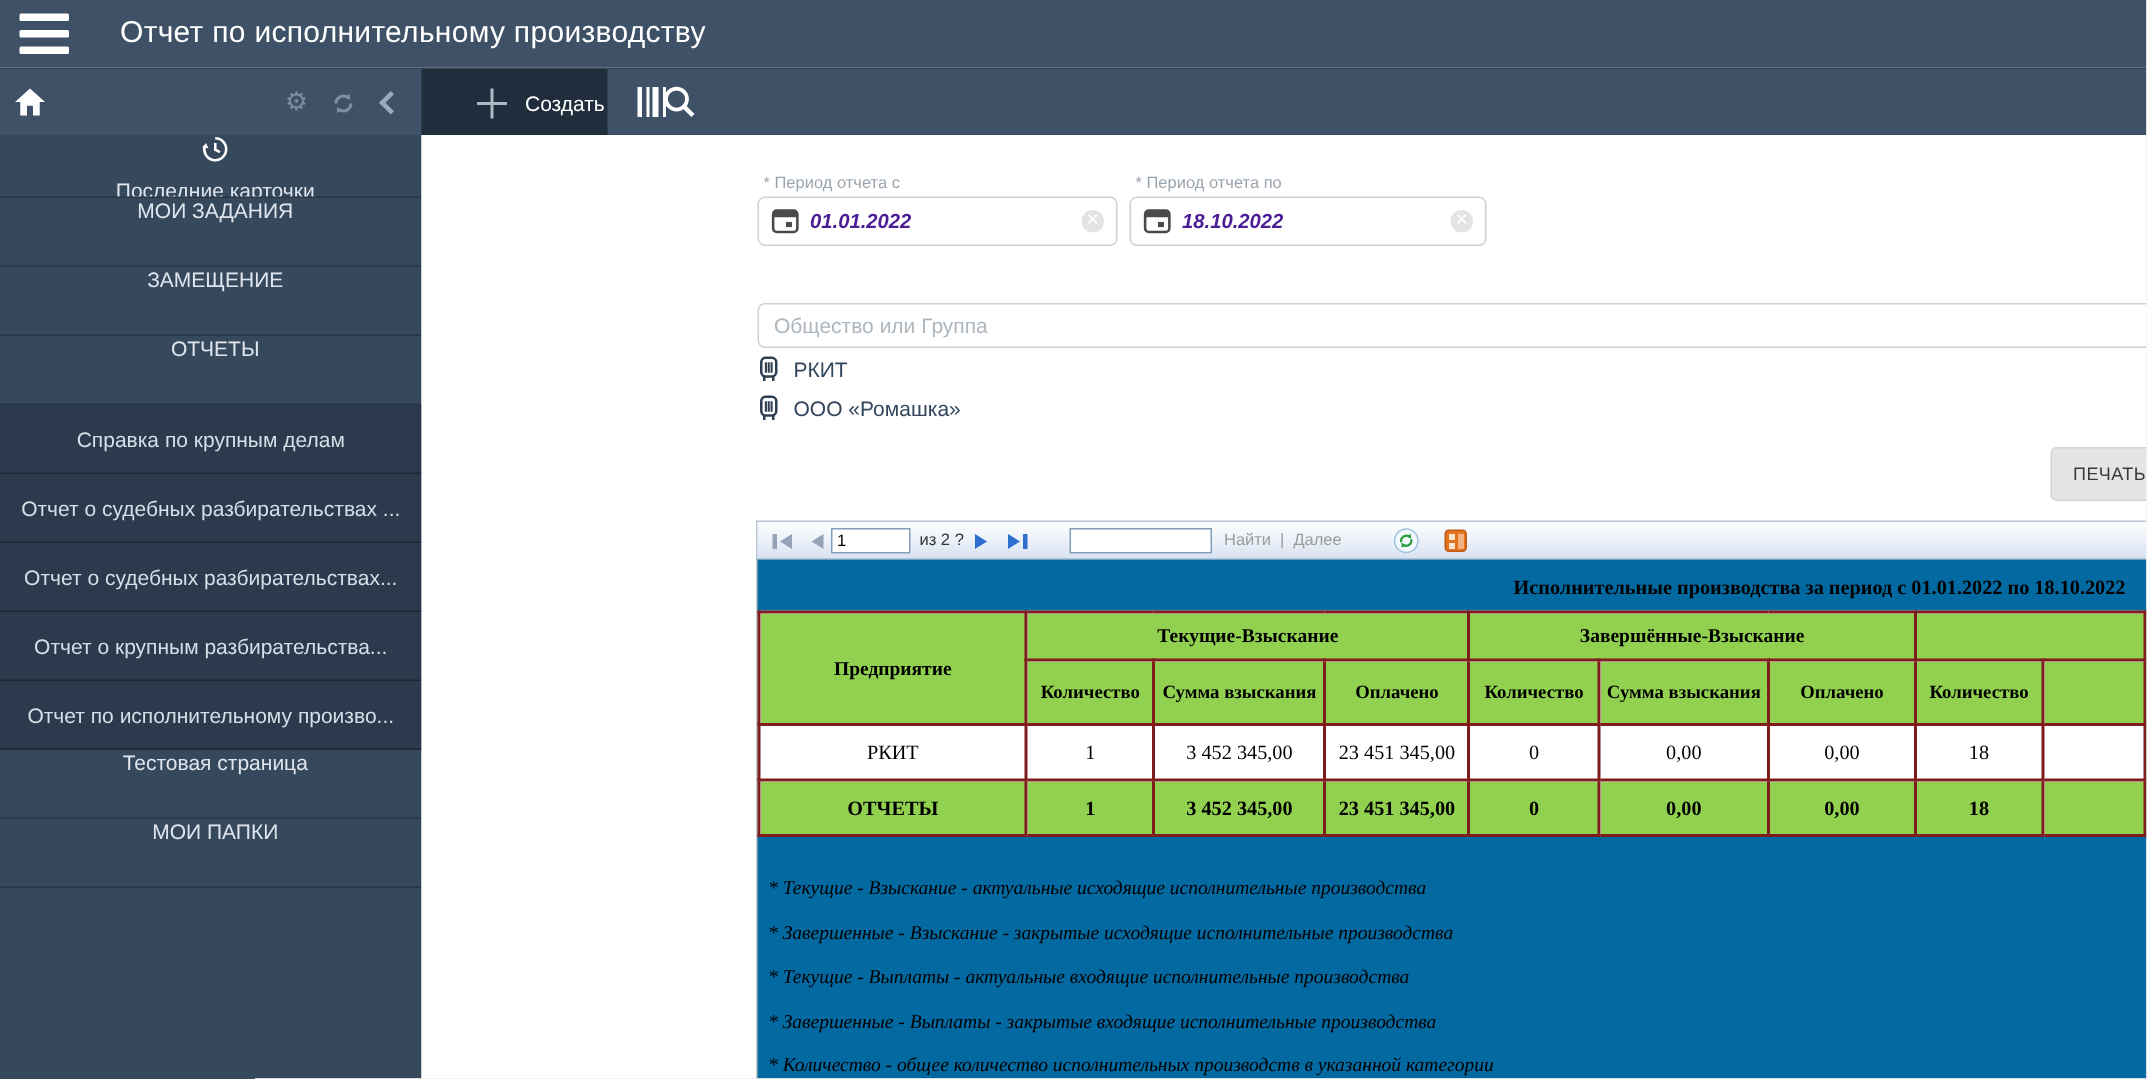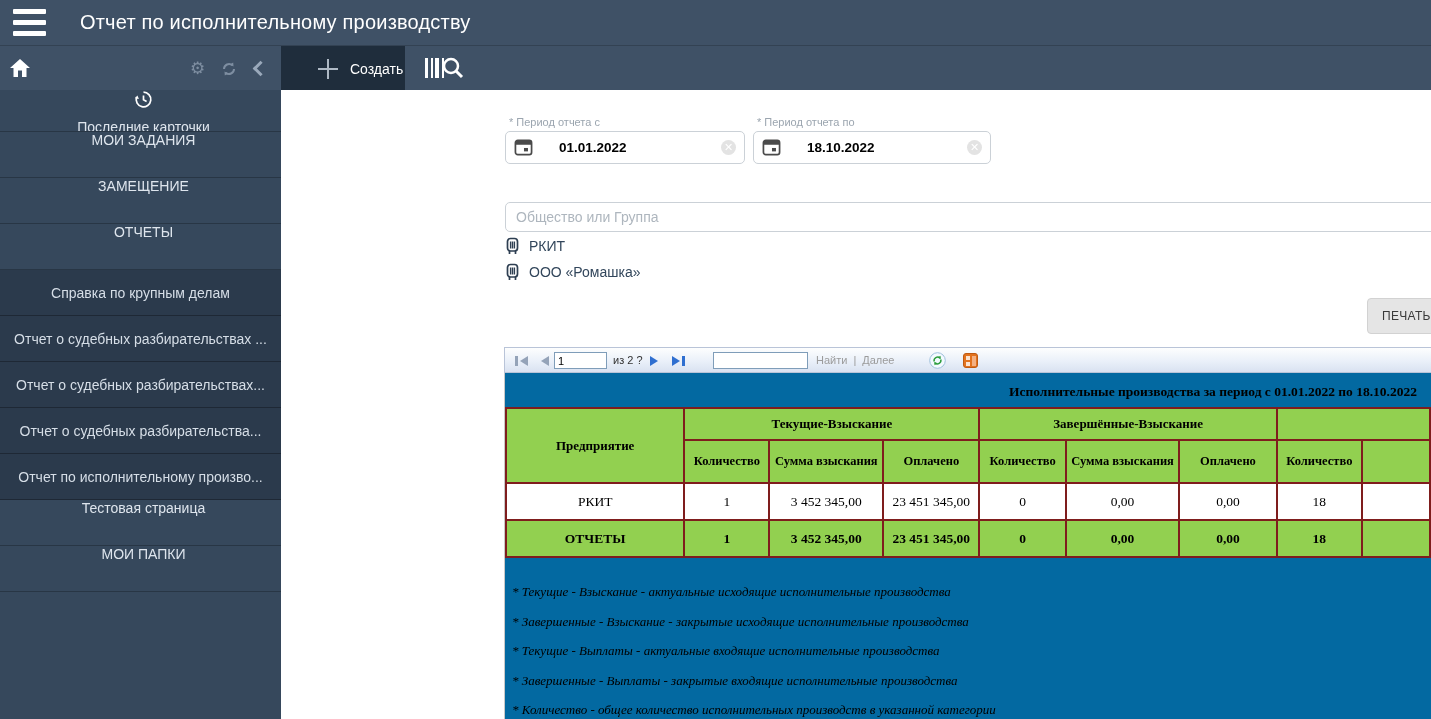--- a/index.html
+++ b/index.html
@@ -33,21 +33,21 @@
   .side-item.first { height:42px; gap:10px; }
   .side-item.sub { background:#2B3A4C; justify-content:center; padding:0 8px; color:#D6DEE7; border-bottom:1px solid rgba(0,0,0,.30); }
   .hist-icon { flex:0 0 auto; width:19px; height:19px; }
   
   .content { position:absolute; left:281px; top:90px; right:0; bottom:0; background:#fff; }
   .fld-label { position:absolute; font-size:11px; color:#9BA5AF; }
   .lbl-from { left:228px; top:26px; } .lbl-to { left:476px; top:26px; }
   .date-field { position:absolute; top:41px; height:33px; border:1px solid #CBD1D7; border-radius:5px; background:#fff; display:flex; align-items:center; padding:0 8px; }
   .df-from { left:224px; width:240px; } .df-to { left:472px; width:238px; }
   .cal-icon { width:19px; height:19px; flex:0 0 auto; }
-  .date-value { margin-left:26px; font-size:13.5px; font-weight:bold; color:#000000; flex:1 1 auto; }
+  .date-value { margin-left:7px; font-size:13.5px; font-weight:bold; color:#4c1d95; flex:1 1 auto;font-style:italic; }
   .clear-btn { width:15px; height:15px; border-radius:50%; background:#E3E3E3; color:#fff; font-size:11px; line-height:15px; text-align:center; cursor:pointer; flex:0 0 auto; }
   .org-input { position:absolute; left:224px; top:112px; width:932px; height:30px; border:1px solid #CBD1D7; border-radius:5px; font-size:14px; color:#333; padding:0 10px; font-family:"Liberation Sans", sans-serif; }
   .org-input::placeholder { color:#AEB6BE; }
   .company-row { position:absolute; left:224px; display:flex; align-items:center; gap:9px; color:#32465B; font-size:14px; cursor:pointer; }
   .cr-0 { top:147px; } .cr-1 { top:173px; }
   .bld-icon { width:15px; height:18px; }
   .print-btn { position:absolute; left:1086px; top:208px; width:92px; height:36px; background:#E5E5E5; border:1px solid #D2D2D2; border-radius:4px; font-size:12px; color:#3A3A3A; text-align:left; padding-left:14px; line-height:34px; cursor:pointer; letter-spacing:.3px; }
   
   .viewer { position:absolute; left:223px; top:257px; width:927px; bottom:0; }
   .vtoolbar { position:absolute; left:0; top:0; width:100%; height:26px; background:linear-gradient(#fdfefe, #eaf0f9 55%, #d9e2f1); border:1px solid #B9C4D8; border-right:none; display:flex; align-items:center; font-size:11px; color:#333; }
@@ -143,21 +143,21 @@
     <div class="side-item sub">
         <span>Справка по крупным делам</span>
       </div>
     <div class="side-item sub">
         <span>Отчет о судебных разбирательствах ...</span>
       </div>
     <div class="side-item sub">
         <span>Отчет о судебных разбирательствах...</span>
       </div>
     <div class="side-item sub">
-        <span>Отчет о судебных разбирательства...</span>
+        <span>Отчет о крупным разбирательства...</span>
       </div>
     <div class="side-item sub">
         <span>Отчет по исполнительному произво...</span>
       </div>
     <div class="side-item">
         <span>Тестовая страница</span>
       </div>
     <div class="side-item">
         <span>МОИ ПАПКИ</span>
       </div>

